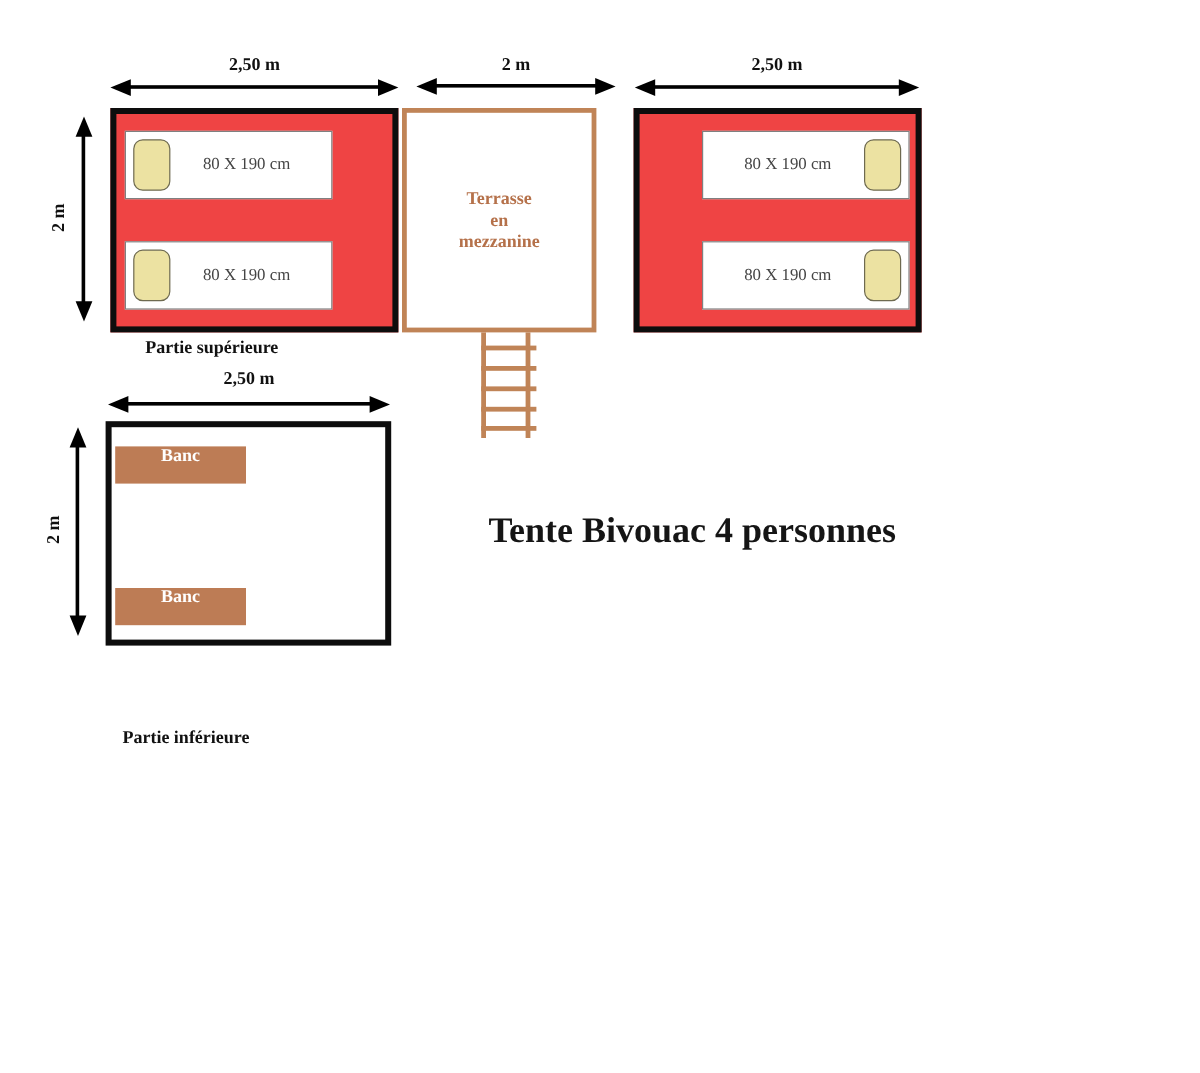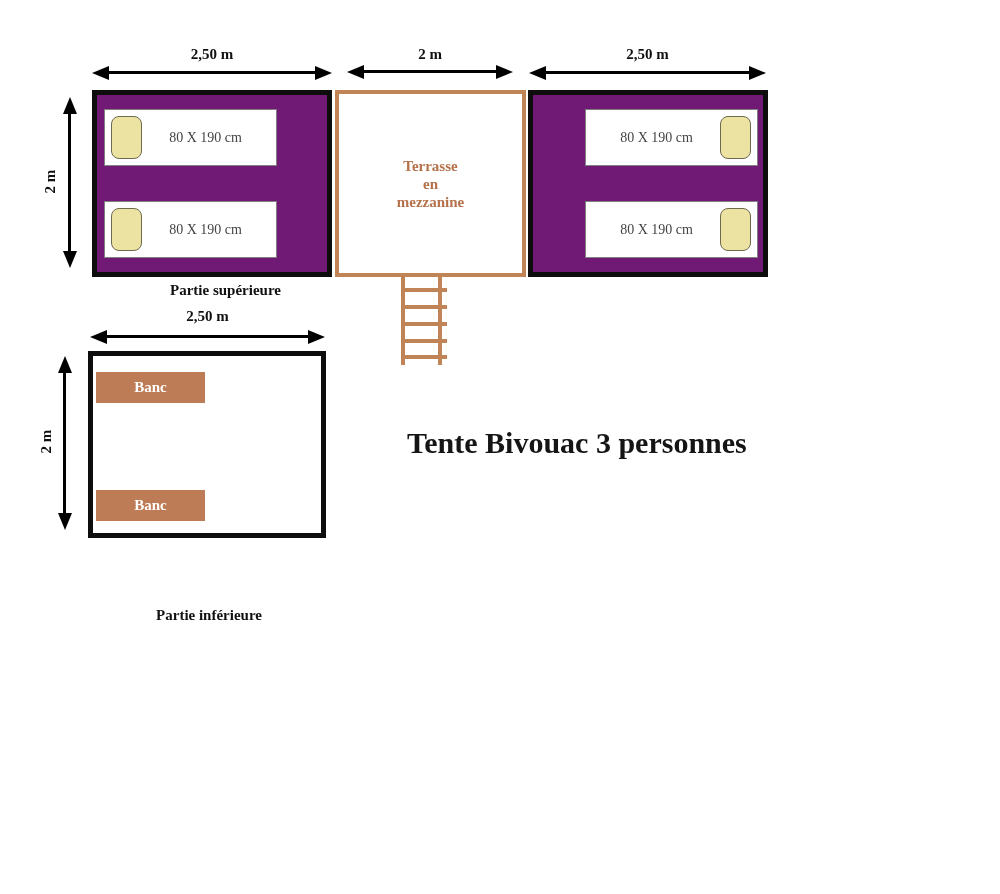--- a/index.html
+++ b/index.html
@@ -24,21 +24,21 @@
 
   
   .dim-v{position:absolute;width:14px;}
   .dim-v .line{position:absolute;top:12px;bottom:12px;left:5px;width:3px;background:#000;}
   .dim-v .ah-t{position:absolute;top:0;left:0;width:0;height:0;
     border-left:7px solid transparent;border-right:7px solid transparent;border-bottom:17px solid #000;}
   .dim-v .ah-b{position:absolute;bottom:0;left:0;width:0;height:0;
     border-left:7px solid transparent;border-right:7px solid transparent;border-top:17px solid #000;}
 
   
-  .room{position:absolute;box-sizing:border-box;border:5px solid #0d0d0d;background:#701a75;}
+  .room{position:absolute;box-sizing:border-box;border:5px solid #0d0d0d;background:#ef4444;}
   .room.white{background:#ffffff;}
   .terrace{
     position:absolute;box-sizing:border-box;border:4px solid #c08457;background:#ffffff;
     display:flex;align-items:center;justify-content:center;
   }
   .terrace-text{
     text-align:center;font-weight:bold;font-size:15px;line-height:18px;color:#b5714a;
   }
 
   
@@ -54,31 +54,31 @@
   .pillow.pr{right:6px;}
   .bed-label{
     flex:1;text-align:center;font-size:14px;color:#444444;
   }
   .bed-label.shift-r{padding-left:30px;}
   .bed-label.shift-l{padding-right:30px;}
 
   
   .furn{
     position:absolute;left:3px;width:109px;background:#bd7c55;
-    display:flex;align-items:center;justify-content:center;
+    display:flex;justify-content:center;
     color:#ffffff;font-weight:bold;font-size:15px;
   }
 
   
   .ladder{position:absolute;}
   .rail{position:absolute;top:0;bottom:0;width:4px;background:#c08457;}
   .rung{position:absolute;left:0;width:46px;height:4px;background:#c08457;}
 
   .section-label{
-    position:absolute;text-align:right;font-weight:bold;font-size:15px;color:#111;
+    position:absolute;text-align:left;font-weight:bold;font-size:15px;color:#111;
   }
   .main-title{
     position:absolute;font-weight:bold;font-size:30px;color:#151515;white-space:nowrap;
   }
 </style>
 </head>
 <body>
 
 <div id="canvas">
 
@@ -114,21 +114,21 @@
     <div class="bed" style="left:7px;top:14px;width:173px;height:57px;">
       <span class="pillow pl"></span>
       <span class="bed-label shift-r">80 X 190 cm</span>
     </div>
     <div class="bed" style="left:7px;top:106px;width:173px;height:57px;">
       <span class="pillow pl"></span>
       <span class="bed-label shift-r">80 X 190 cm</span>
     </div>
   </div>
 
-  <div class="terrace" style="left:335px;top:90px;width:191px;height:187px;">
+  <div class="terrace" style="left:335px;top:90px;width:162px;height:187px;">
     <div class="terrace-text">
       <div>Terrasse</div>
       <div>en</div>
       <div>mezzanine</div>
     </div>
   </div>
 
   <div class="ladder" style="left:401px;top:277px;width:46px;height:88px;">
     <span class="rail" style="left:0;"></span>
     <span class="rail" style="left:37px;"></span>
@@ -170,15 +170,15 @@
     <div class="furn" style="top:16px;height:31px;">
         <span>Banc</span>
       </div>
     <div class="furn" style="top:134px;height:31px;">
         <span>Banc</span>
       </div>
   </div>
 
   <div class="section-label" style="left:102px;top:559px;width:160px;margin-top:48px;">Partie inférieure</div>
 
-  <div class="main-title" style="left:407px;top:426px;">Tente Bivouac 3 personnes</div>
+  <div class="main-title" style="left:407px;top:426px;">Tente Bivouac 4 personnes</div>
 
 </div>
 
 </body></html>

